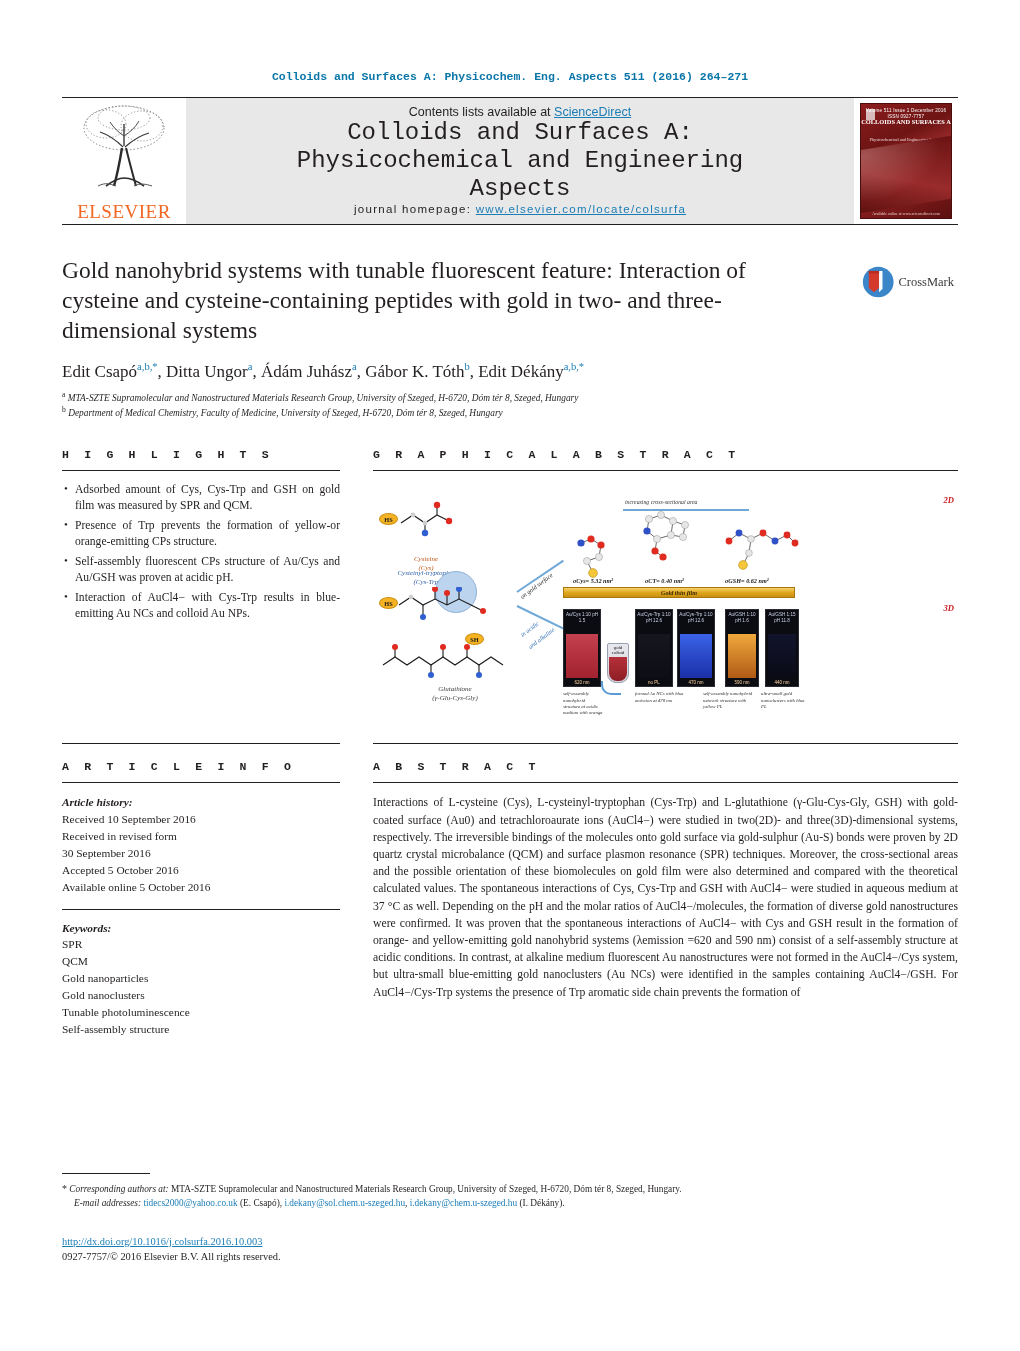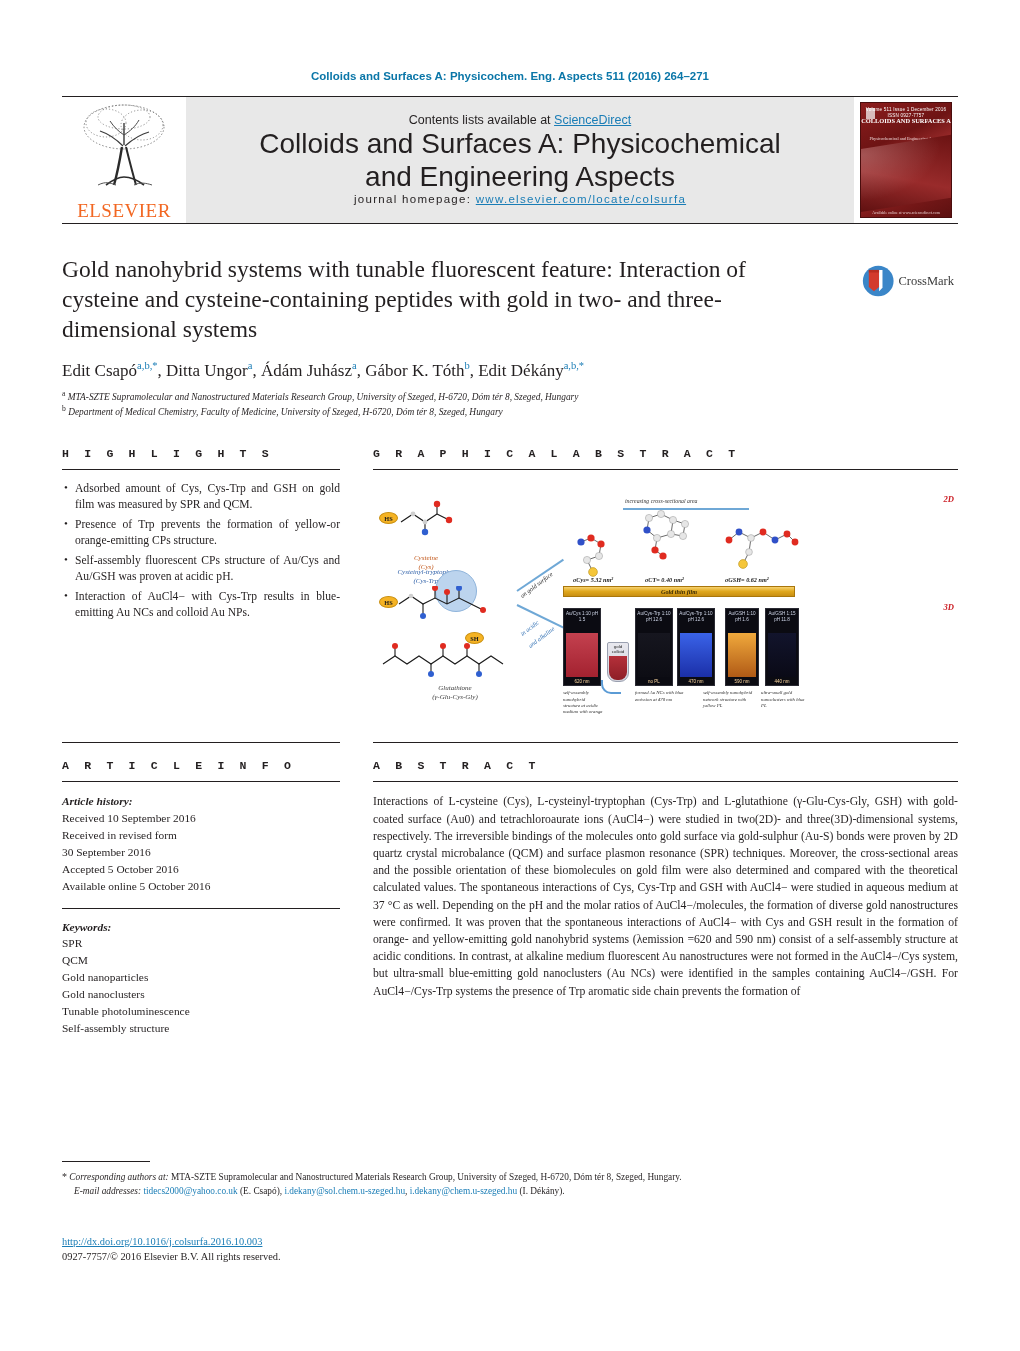--- a/index.html
+++ b/index.html
@@ -11,21 +11,21 @@
     font-family:"Liberation Serif", serif;
     color:#000;
     position:relative;
     overflow:hidden;
   }
   .page { position:relative; width:1020px; height:1351px; padding:0; }
 
   
   .runhead {
     text-align:center;
-    font-family:Liberation Sans, sans-serif;
+    font-family:Liberation Mono, monospace;
     font-size:11.5px;
     font-weight:bold;
     color:#0a76a8;
     padding-top:70px;
   }
 
   
   .masthead {
     margin:14px 62px 0 62px;
     border-top:1.6px solid #231f20;
@@ -63,23 +63,23 @@
     padding:6px 8px 8px 8px;
     text-align:center;
   }
   .contents-line {
     font-size:12.5px;
     font-family:"Liberation Sans", sans-serif;
     color:#231f20;
   }
   .contents-line .sd { color:#1a7db6; }
   .journal-title {
-    font-size:28px;
+    font-size:24px;
     line-height:1.18;
-    font-family:Liberation Sans, sans-serif;
+    font-family:Liberation Mono, monospace;
     color:#231f20;
     max-width:560px;
   }
   .homepage-line {
     font-size:11.5px;
     font-family:"Liberation Sans", sans-serif;
     letter-spacing:1.3px;
     color:#231f20;
   }
   .homepage-line .url { color:#1a7db6; }
@@ -377,21 +377,21 @@
   .fn {
     font-size:9.3px;
     line-height:1.55;
     color:#231f20;
     padding-left:12px;
     text-indent:-12px;
   }
   .fn .star { font-size:10px; }
   .fn i { font-style:italic; }
   .fn a, .lnk { color:#1a7db6; text-decoration:none; }
-  .doi-block { margin-top:32px; }
+  .doi-block { margin-top:20px; }
   .doi { font-size:10.4px; color:#1a7db6; line-height:1.5; }
   .issn { font-size:10.4px; color:#231f20; line-height:1.5; }
 </style>
 </head>
 <body>
 
 <div class="page">
 
   <div class="runhead">Colloids and Surfaces A: Physicochem. Eng. Aspects 511 (2016) 264–271</div>
 

